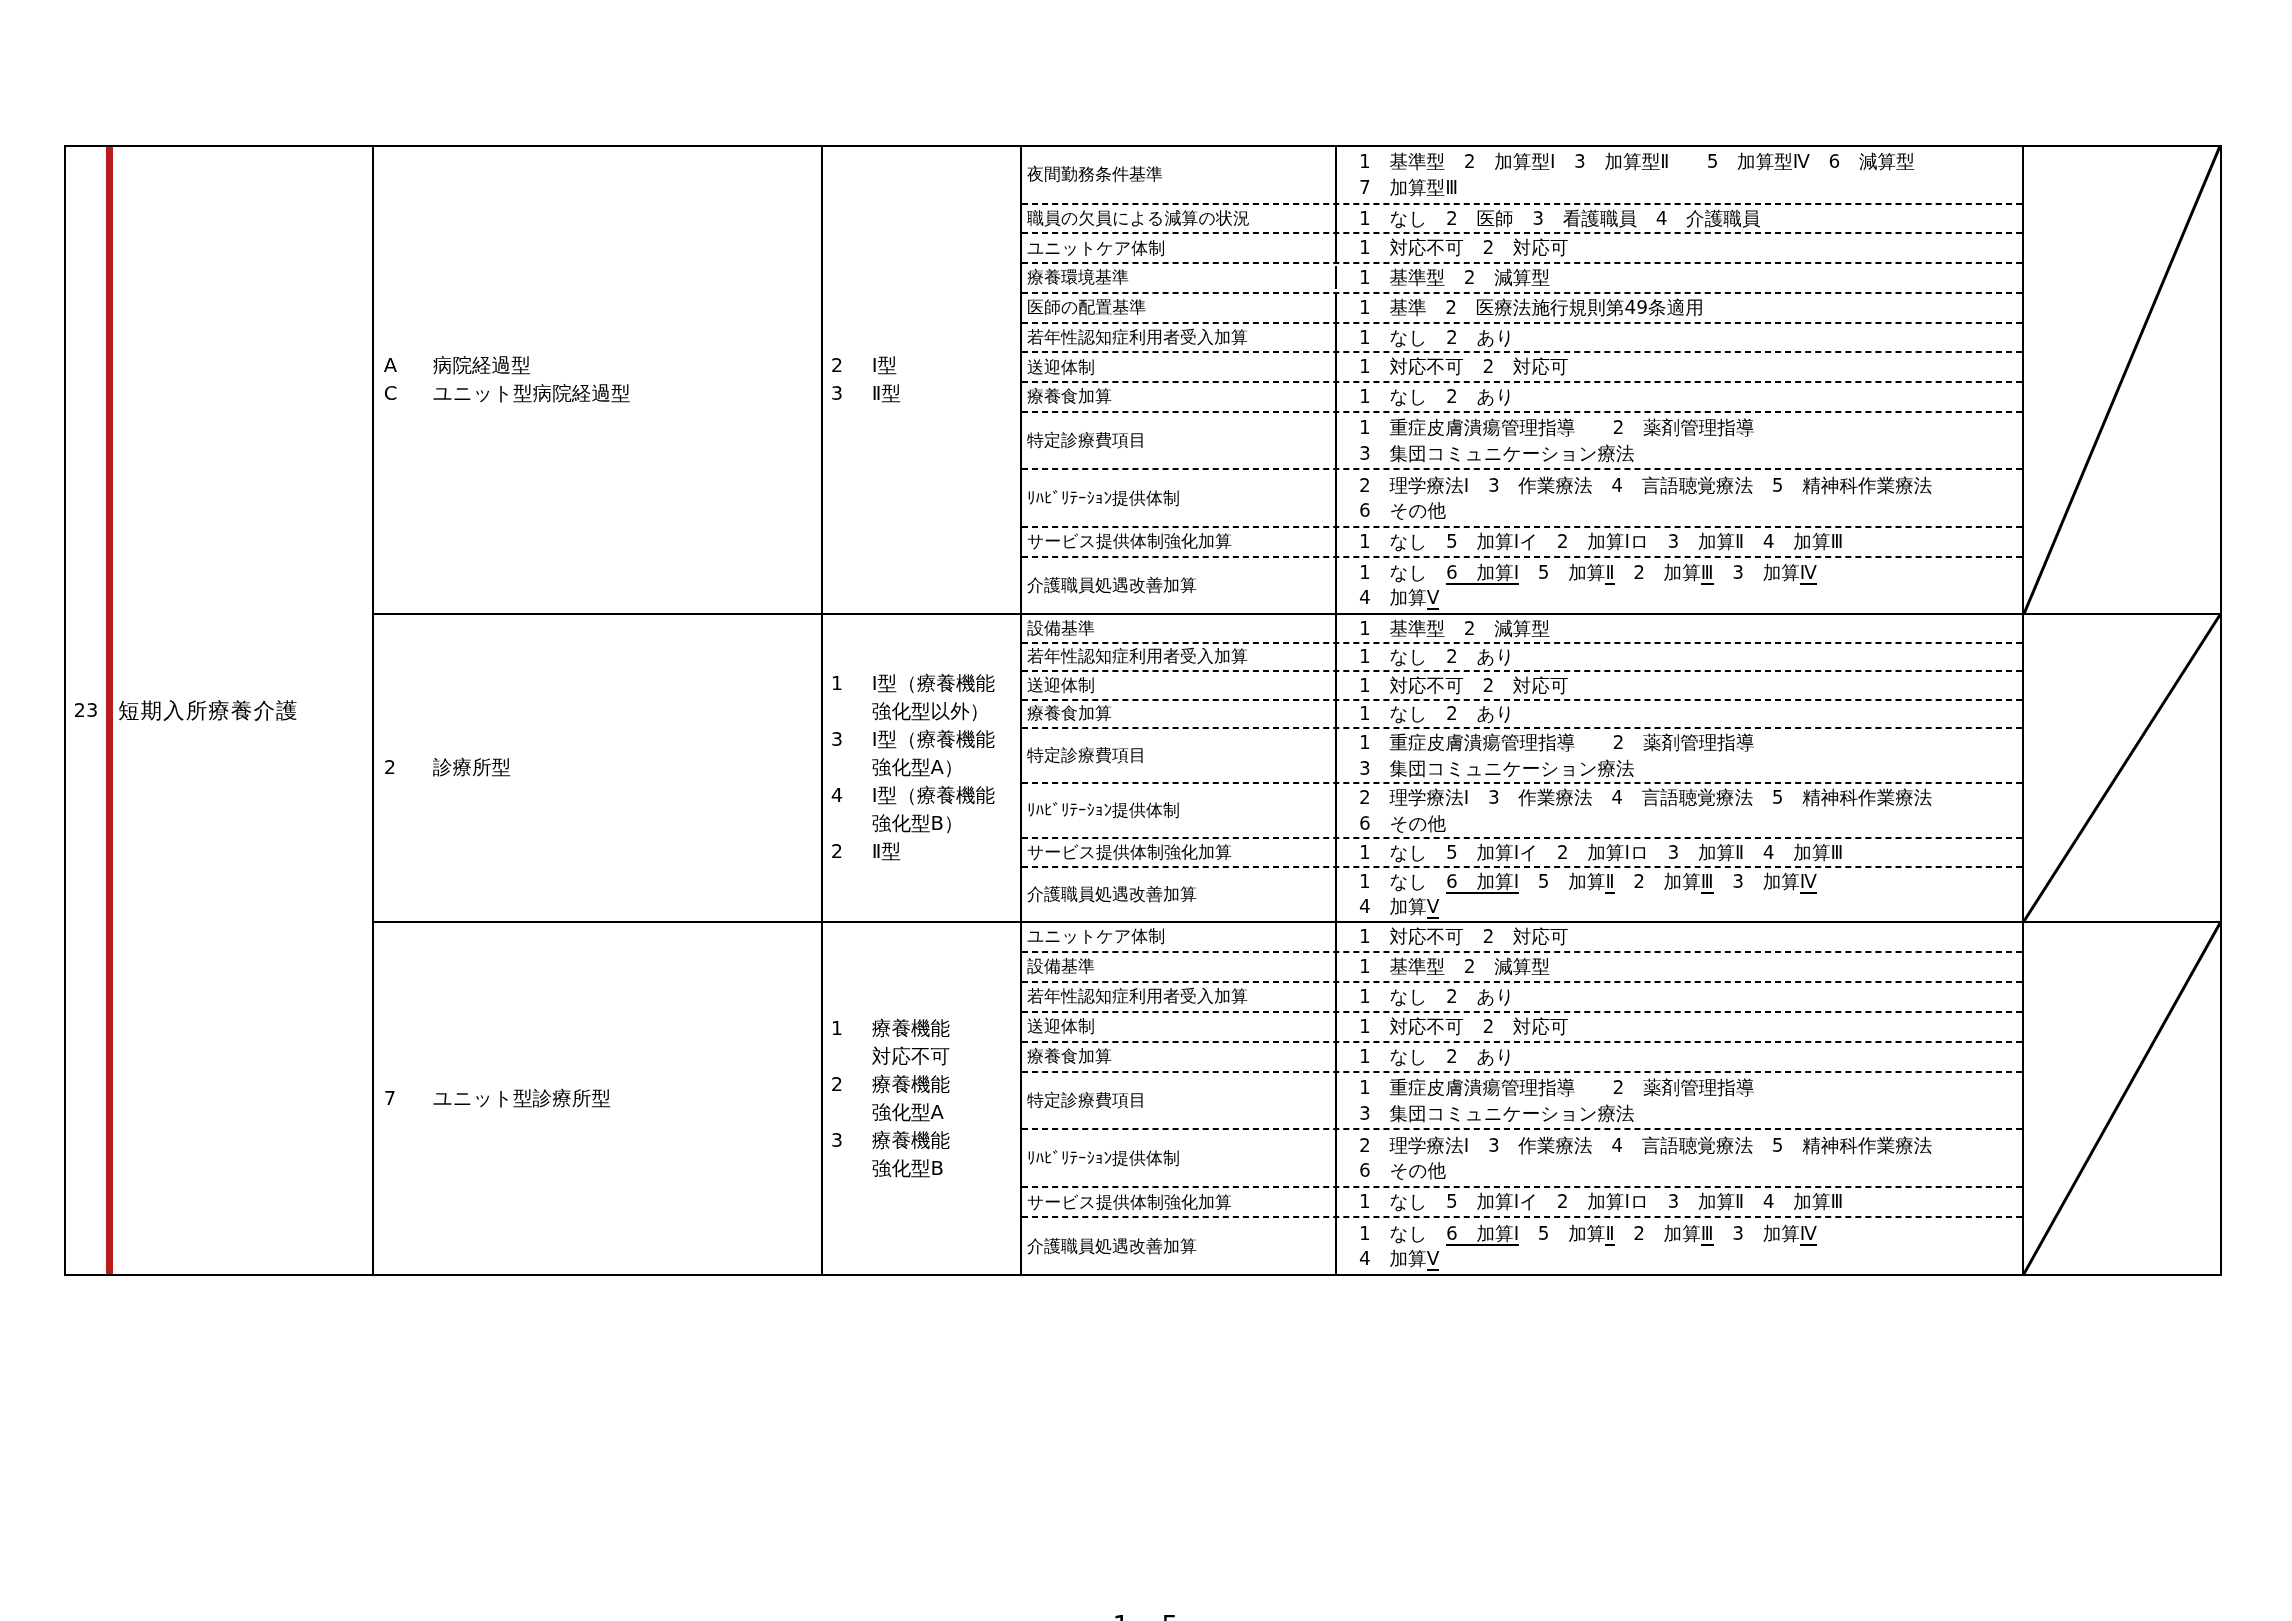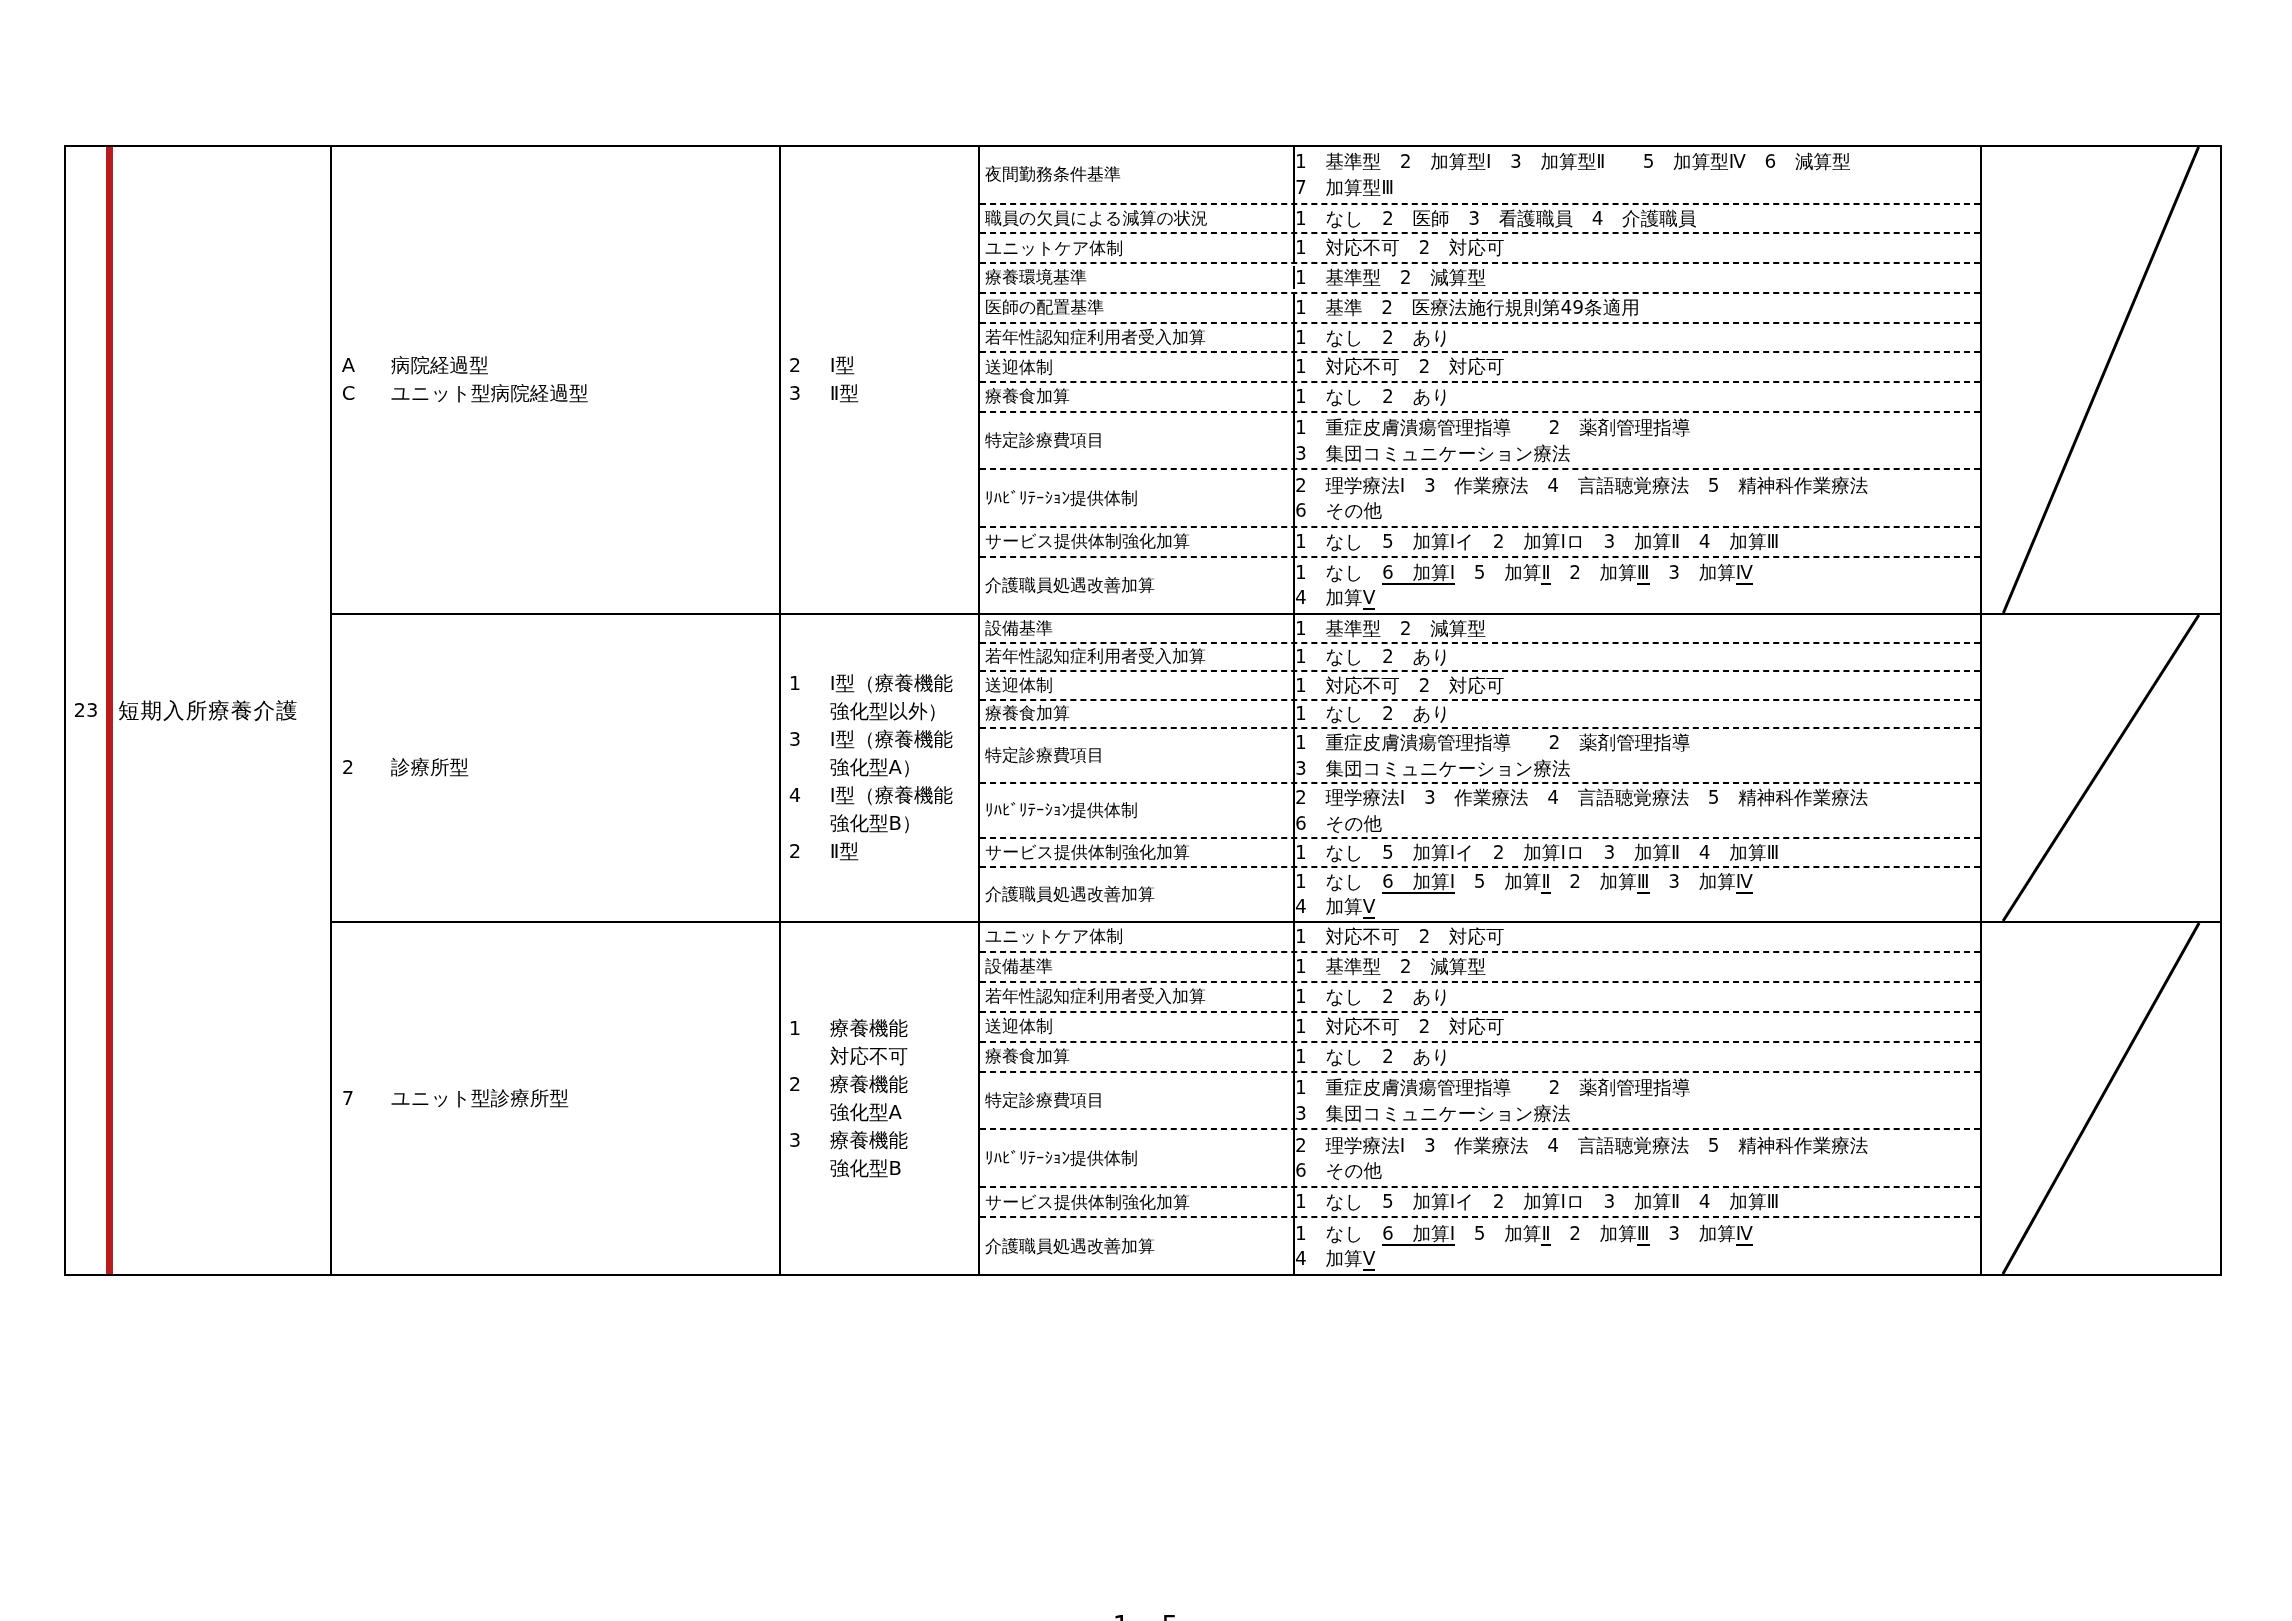--- a/index.html
+++ b/index.html
@@ -10,21 +10,21 @@
   .service-table{
     position:absolute;left:64px;top:145px;width:2158px;height:1131px;
     border:2.9px solid #000;box-sizing:border-box;display:flex;
   }
   .col-num{
     width:47px;border-right:7px solid #b91c1c;box-sizing:border-box;
     display:flex;align-items:center;justify-content:center;
     font-size:19.6px;flex:0 0 auto;
   }
   .col-service{
-    width:219px;border-right:2.9px solid #000;box-sizing:border-box;
+    width:261px;border-right:2.9px solid #000;box-sizing:border-box;
     display:flex;align-items:center;padding-left:4.9px;
     font-size:21.6px;letter-spacing:1px;flex:0 0 auto;white-space:pre;
   }
   .col-main{flex:1;display:flex;flex-direction:column;min-width:0;}
   .section{display:flex;box-sizing:border-box;min-height:0;}
   .section:nth-child(1){height:466px;}
   .section:nth-child(2){height:308px;border-top:2.9px solid #000;}
   .section:nth-child(3){flex:1;border-top:2.9px solid #000;}
   .type-cell{
     width:449px;border-right:2px solid #000;box-sizing:border-box;
@@ -46,21 +46,21 @@
   }
   .item-row{display:flex;min-height:0;box-sizing:border-box;flex-basis:0;}
   .item-row + .item-row{border-top:2.9px dashed #000;}
   .item-label{
     width:315px;border-right:2px solid #000;box-sizing:border-box;
     display:flex;align-items:center;padding-left:4.9px;
     font-size:17px;flex:0 0 auto;white-space:pre;overflow:hidden;
   }
   .item-options{
     flex:1;display:flex;flex-direction:column;justify-content:center;
-    padding-left:0;font-size:18.6px;min-width:0;overflow:hidden;
+    padding-left:22px;font-size:18.6px;min-width:0;overflow:hidden;
   }
   .opt-line{white-space:pre;line-height:25.5px;}
   .seg{white-space:pre;}
   .seg.u{border-bottom:2.9px solid #000;}
   .diag-cell{flex:1;position:relative;min-width:0;}
   .diag-cell svg{position:absolute;left:0;top:0;width:100%;height:100%;display:block;}
   .page-number{
     position:absolute;left:0;top:1608px;width:100%;text-align:center;
     font-size:27.4px;letter-spacing:2px;
   }

